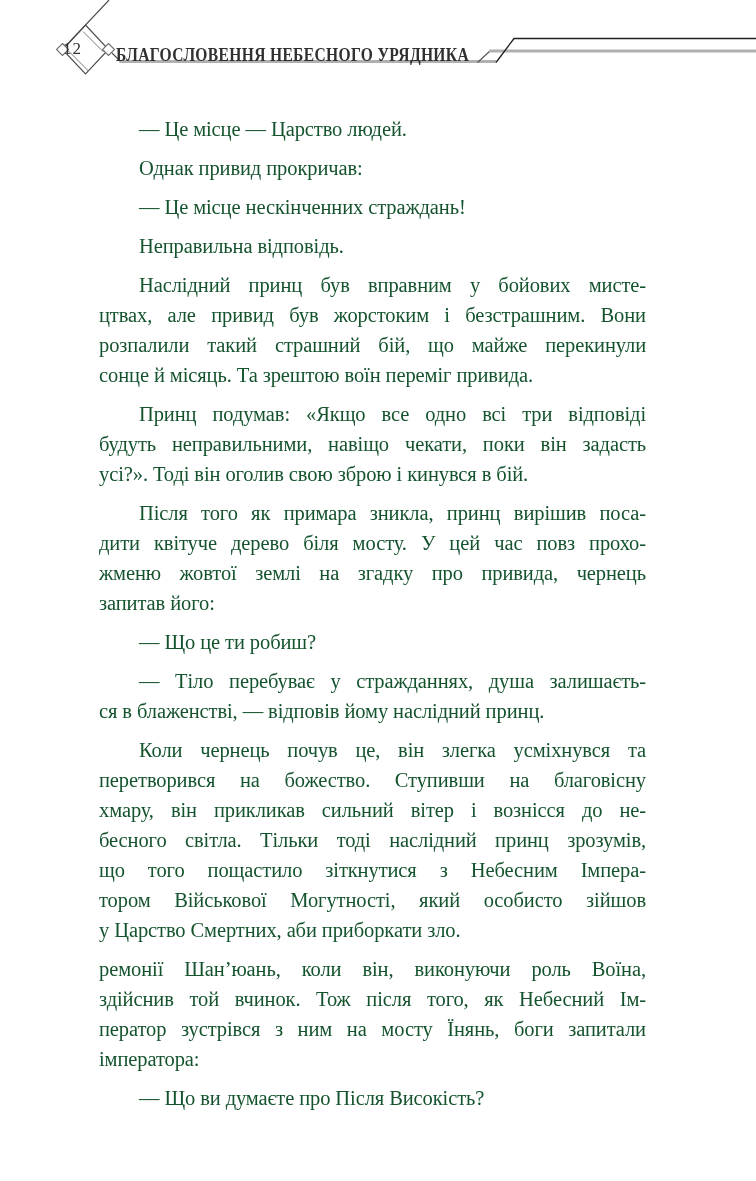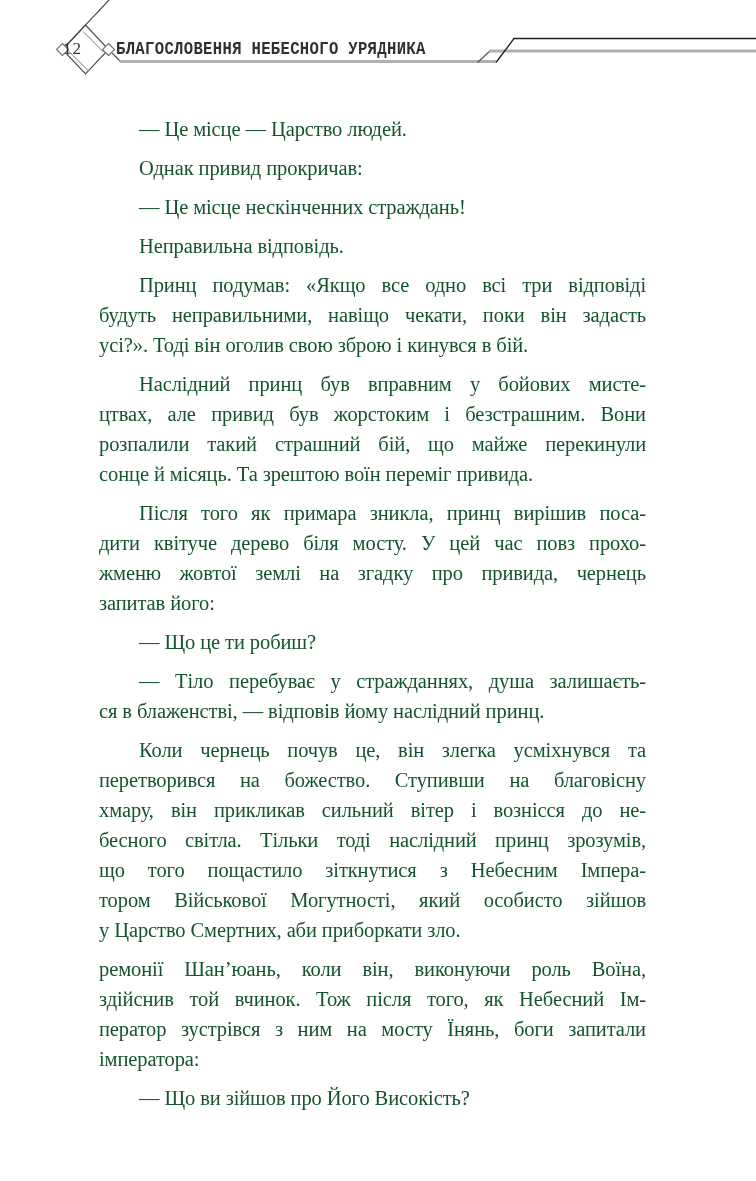--- a/index.html
+++ b/index.html
@@ -20,23 +20,23 @@
     position: absolute;
     left: 63px; top: 37px;
     width: 46px; height: 24px;
     font-family: "Liberation Serif", serif;
     font-size: 17px; line-height: 24px;
     color: #333333;
     letter-spacing: 1px;
   }
   .chapter-title {
     position: absolute;
-    left: 116px; top: 39px;
+    left: 116px; top: 45px;
     white-space: nowrap;
-    font-family: Liberation Mono, monospace;
+    font-family: Liberation Serif, serif;
     font-weight: bold;
     font-size: 19px; line-height: 20px;
     color: #303030;
     letter-spacing: 0.4px;
   }
   .chapter-title .squeeze {
     display: inline-block;
     transform: scaleX(0.82);
     transform-origin: left center;
   }
@@ -101,29 +101,29 @@
     <div class="para">
       <div class="bline first end">Однак привид прокричав:</div>
     </div>
     <div class="para">
       <div class="bline first end">— Це місце нескінченних страждань!</div>
     </div>
     <div class="para">
       <div class="bline first end">Неправильна відповідь.</div>
     </div>
     <div class="para">
-      <div class="bline first">Принц подумав: «Якщо все одно всі три відповіді</div>
-      <div class="bline">будуть неправильними, навіщо чекати, поки він задасть</div>
-      <div class="bline end">усі?». Тоді він оголив свою зброю і кинувся в бій.</div>
-    </div>
-    <div class="para">
       <div class="bline first">Наслідний принц був вправним у бойових мисте-</div>
       <div class="bline">цтвах, але привид був жорстоким і безстрашним. Вони</div>
       <div class="bline">розпалили такий страшний бій, що майже перекинули</div>
       <div class="bline end">сонце й місяць. Та зрештою воїн переміг привида.</div>
+    </div>
+    <div class="para">
+      <div class="bline first">Принц подумав: «Якщо все одно всі три відповіді</div>
+      <div class="bline">будуть неправильними, навіщо чекати, поки він задасть</div>
+      <div class="bline end">усі?». Тоді він оголив свою зброю і кинувся в бій.</div>
     </div>
     <div class="para">
       <div class="bline first">Після того як примара зникла, принц вирішив поса-</div>
       <div class="bline">дити квітуче дерево біля мосту. У цей час повз прохо-</div>
       <div class="bline">жменю жовтої землі на згадку про привида, чернець</div>
       <div class="bline end">запитав його:</div>
     </div>
     <div class="para">
       <div class="bline first end">— Що це ти робиш?</div>
     </div>
@@ -140,15 +140,15 @@
       <div class="bline">тором Військової Могутності, який особисто зійшов</div>
       <div class="bline end">у Царство Смертних, аби приборкати зло.</div>
     </div>
     <div class="para">
       <div class="bline">ремонії Шан’юань, коли він, виконуючи роль Воїна,</div>
       <div class="bline">здійснив той вчинок. Тож після того, як Небесний Ім-</div>
       <div class="bline">ператор зустрівся з ним на мосту Їнянь, боги запитали</div>
       <div class="bline end">імператора:</div>
     </div>
     <div class="para">
-      <div class="bline first end">— Що ви зійшов про Його Високість?</div>
+      <div class="bline first end">— Що ви думаєте про Після Високість?</div>
     </div>
   </div>
 
 </body></html>

